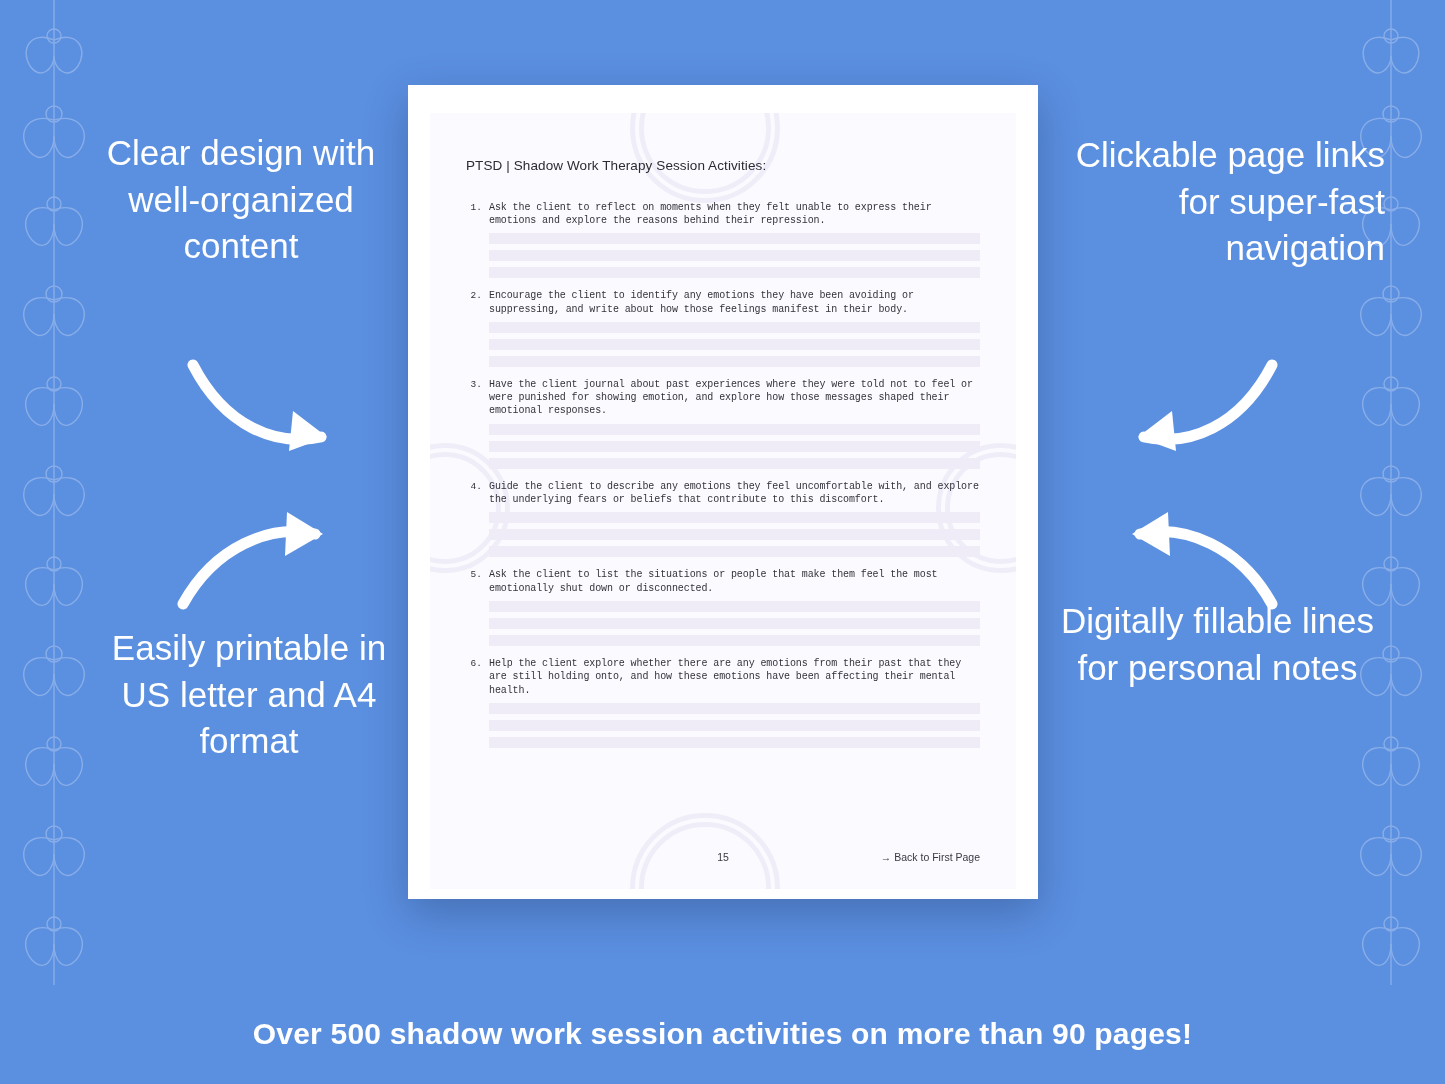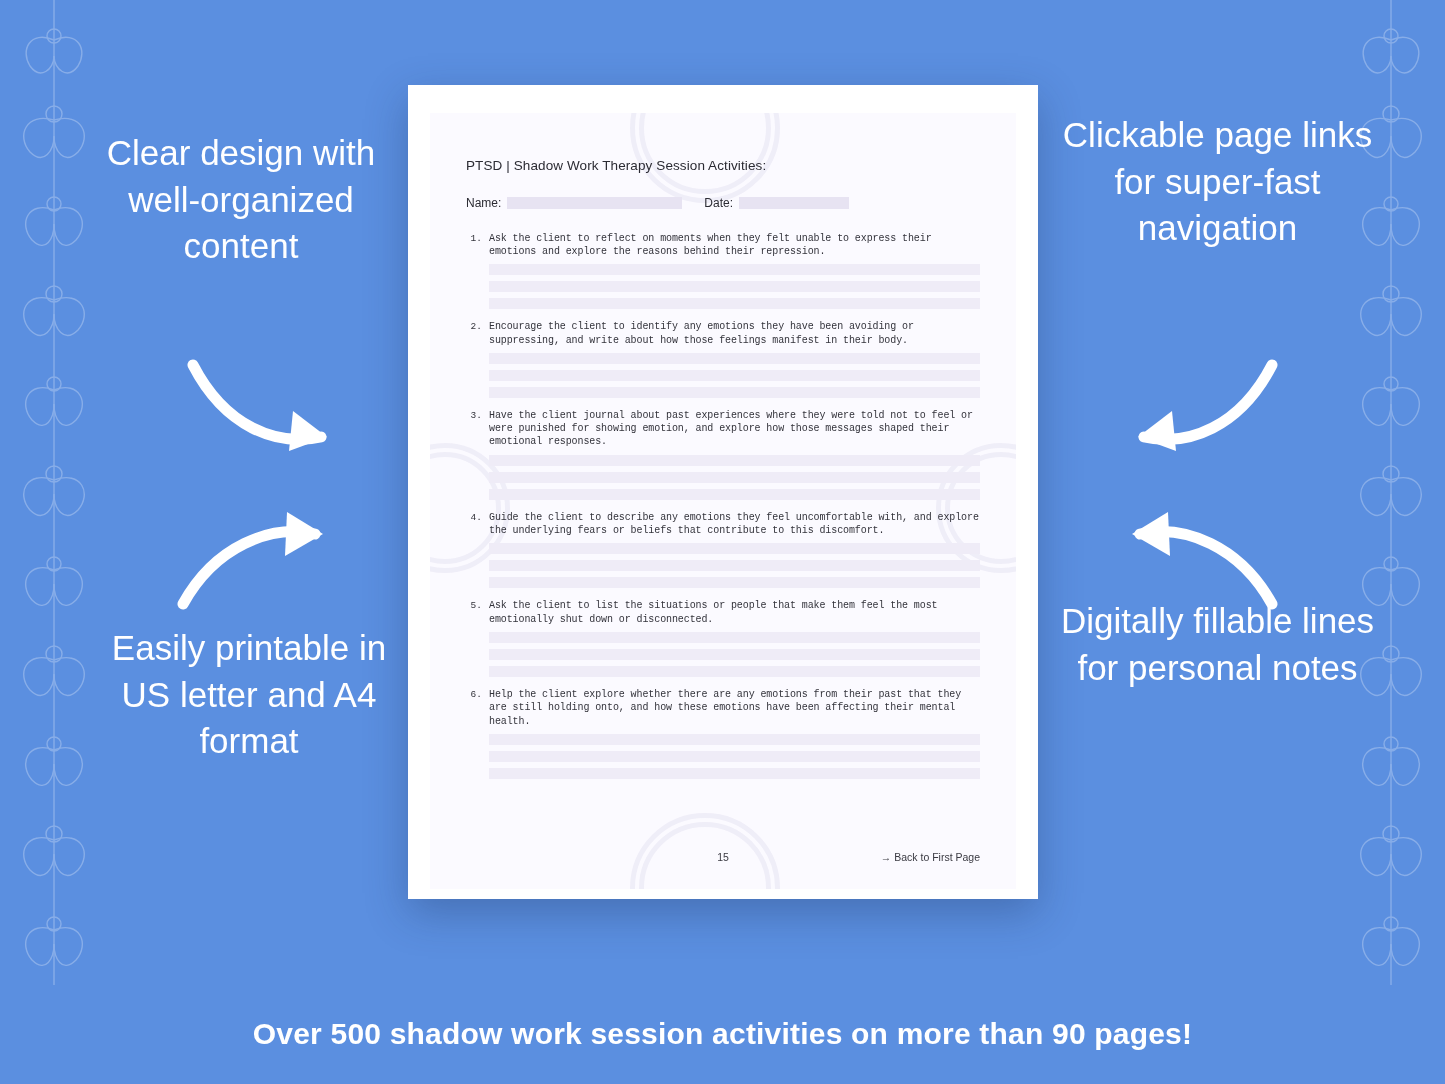--- a/index.html
+++ b/index.html
@@ -49,21 +49,21 @@
     position: absolute;
     color: #ffffff;
     font-size: 35px;
     line-height: 1.33;
     text-align: center;
     z-index: 5;
     font-weight: 400;
   }
   .cap-tl { left: 76px;  top: 130px;  width: 330px; }
   .cap-bl { left: 84px;  top: 625px;  width: 330px; }
-  .cap-tr { right: 60px; top: 112px;  width: 335px; }
+  .cap-tr { right: 60px; top: 132px;  width: 335px; text-align: right; }
   .cap-br { right: 60px; top: 598px;  width: 335px; }
 
   
   .arrow { position: absolute; z-index: 5; pointer-events: none; }
   .arrow-tl { left: 185px; top: 355px; }
   .arrow-bl { left: 175px; top: 512px; }
   .arrow-tr { right: 165px; top: 355px; }
   .arrow-br { right: 165px; top: 512px; }
 
   
@@ -288,27 +288,20 @@
     <div class="mandala m1"></div>
     <div class="mandala m2"></div>
     <div class="mandala m3"></div>
     <div class="mandala m4"></div>
 
     <div class="sheet">
       <div class="doc-title">
         <div>PTSD | Shadow Work Therapy Session Activities:</div>
       </div>
 
-      <div class="namedate">
-        <span class="lbl">Name:</span>
-        <span class="fill fill-name"></span>
-        <span class="gap"></span>
-        <span class="lbl">Date:</span>
-        <span class="fill fill-date"></span>
-      </div>
 
       <div class="items">
 
         <div class="item">
           <div class="item-head">
             <div class="item-num">1.</div>
             <div class="item-text">Ask the client to reflect on moments when they felt unable to express their emotions and explore the reasons behind their repression.</div>
           </div>
           <div class="lines">
             <div class="line"></div>

